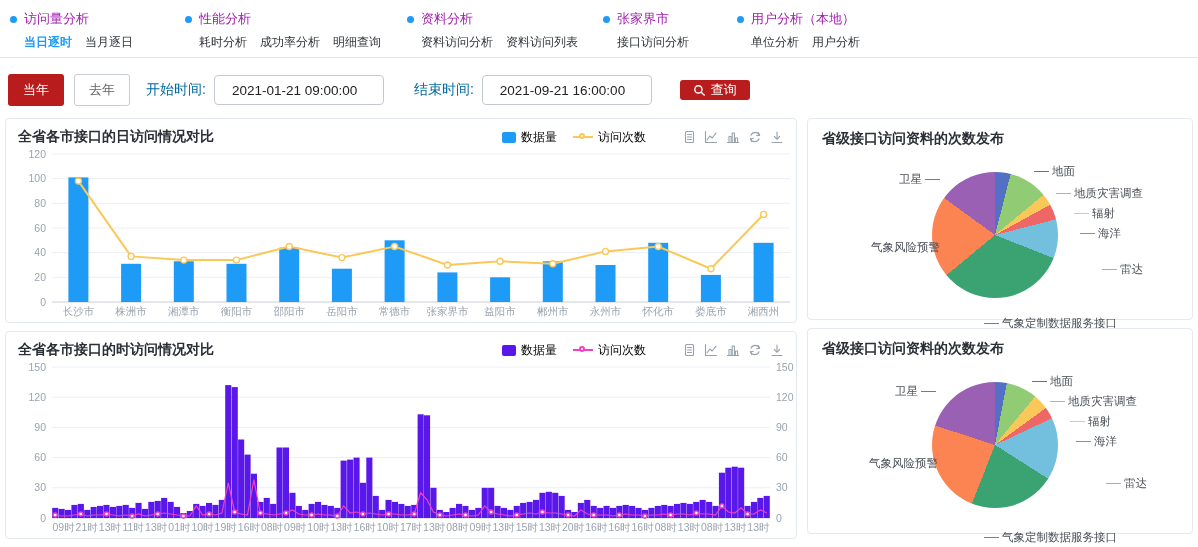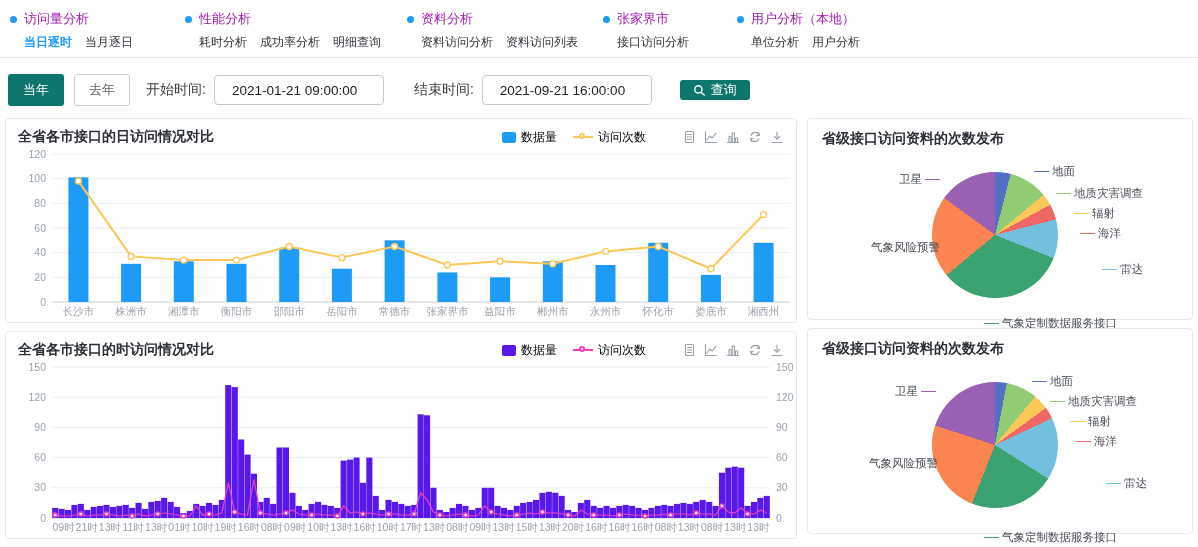--- a/index.html
+++ b/index.html
@@ -16,23 +16,23 @@
   .nav-title { display:flex; align-items:center; gap:7px; font-size:13px; color:#a21caf; }
   .nav-dot { width:7px; height:7px; border-radius:50%; background:#1e9bf7; flex:none; }
   .nav-items { margin:6px 0 0 14px; display:flex; gap:13px; font-size:12px; color:#30343a; }
   .nav-item { cursor:pointer; }
   .nav-item.active { color:#1e9bf7; font-weight:bold; }
   .nav-sep { border-bottom:1px solid #e4e6ea; }
 
   
   .filters { display:flex; align-items:center; padding:16px 8px 12px 8px; }
   .btn { font-size:13px; border-radius:3px; padding:6px 14px; cursor:pointer; border:1px solid transparent; }
-  .btn-primary { background:#0f766e; color:#fff; }
+  .btn-primary { background:#b91c1c; color:#fff; }
   .btn-plain { background:#fff; color:#666; border:1px solid #c9ced6; margin-left:10px;text-align:center; }
-  .f-label { font-size:14px; color:#404040; margin-left:16px; margin-right:8px; }
+  .f-label { font-size:14px; color:#0369a1; margin-left:16px; margin-right:8px; }
   .f-input { width:170px; height:30px; border:1px solid #c4c9d1; border-radius:4px;
     padding:0 17px; font-size:13.5px; color:#222; font-family:inherit; }
   .btn-search { display:flex; align-items:center; gap:5px; margin-left:28px; padding:0 12px;justify-content:center; }
   .btn-search svg { display:block; }
 
   
   .main { display:flex; gap:10px; padding:0 5px; }
   .left-col { width:792px; display:flex; flex-direction:column; gap:8px; }
   .right-col { flex:1; display:flex; flex-direction:column; gap:8px; }
   .panel { border:1px solid #e4e8ef; border-radius:4px; background:#fff; position:relative; }

